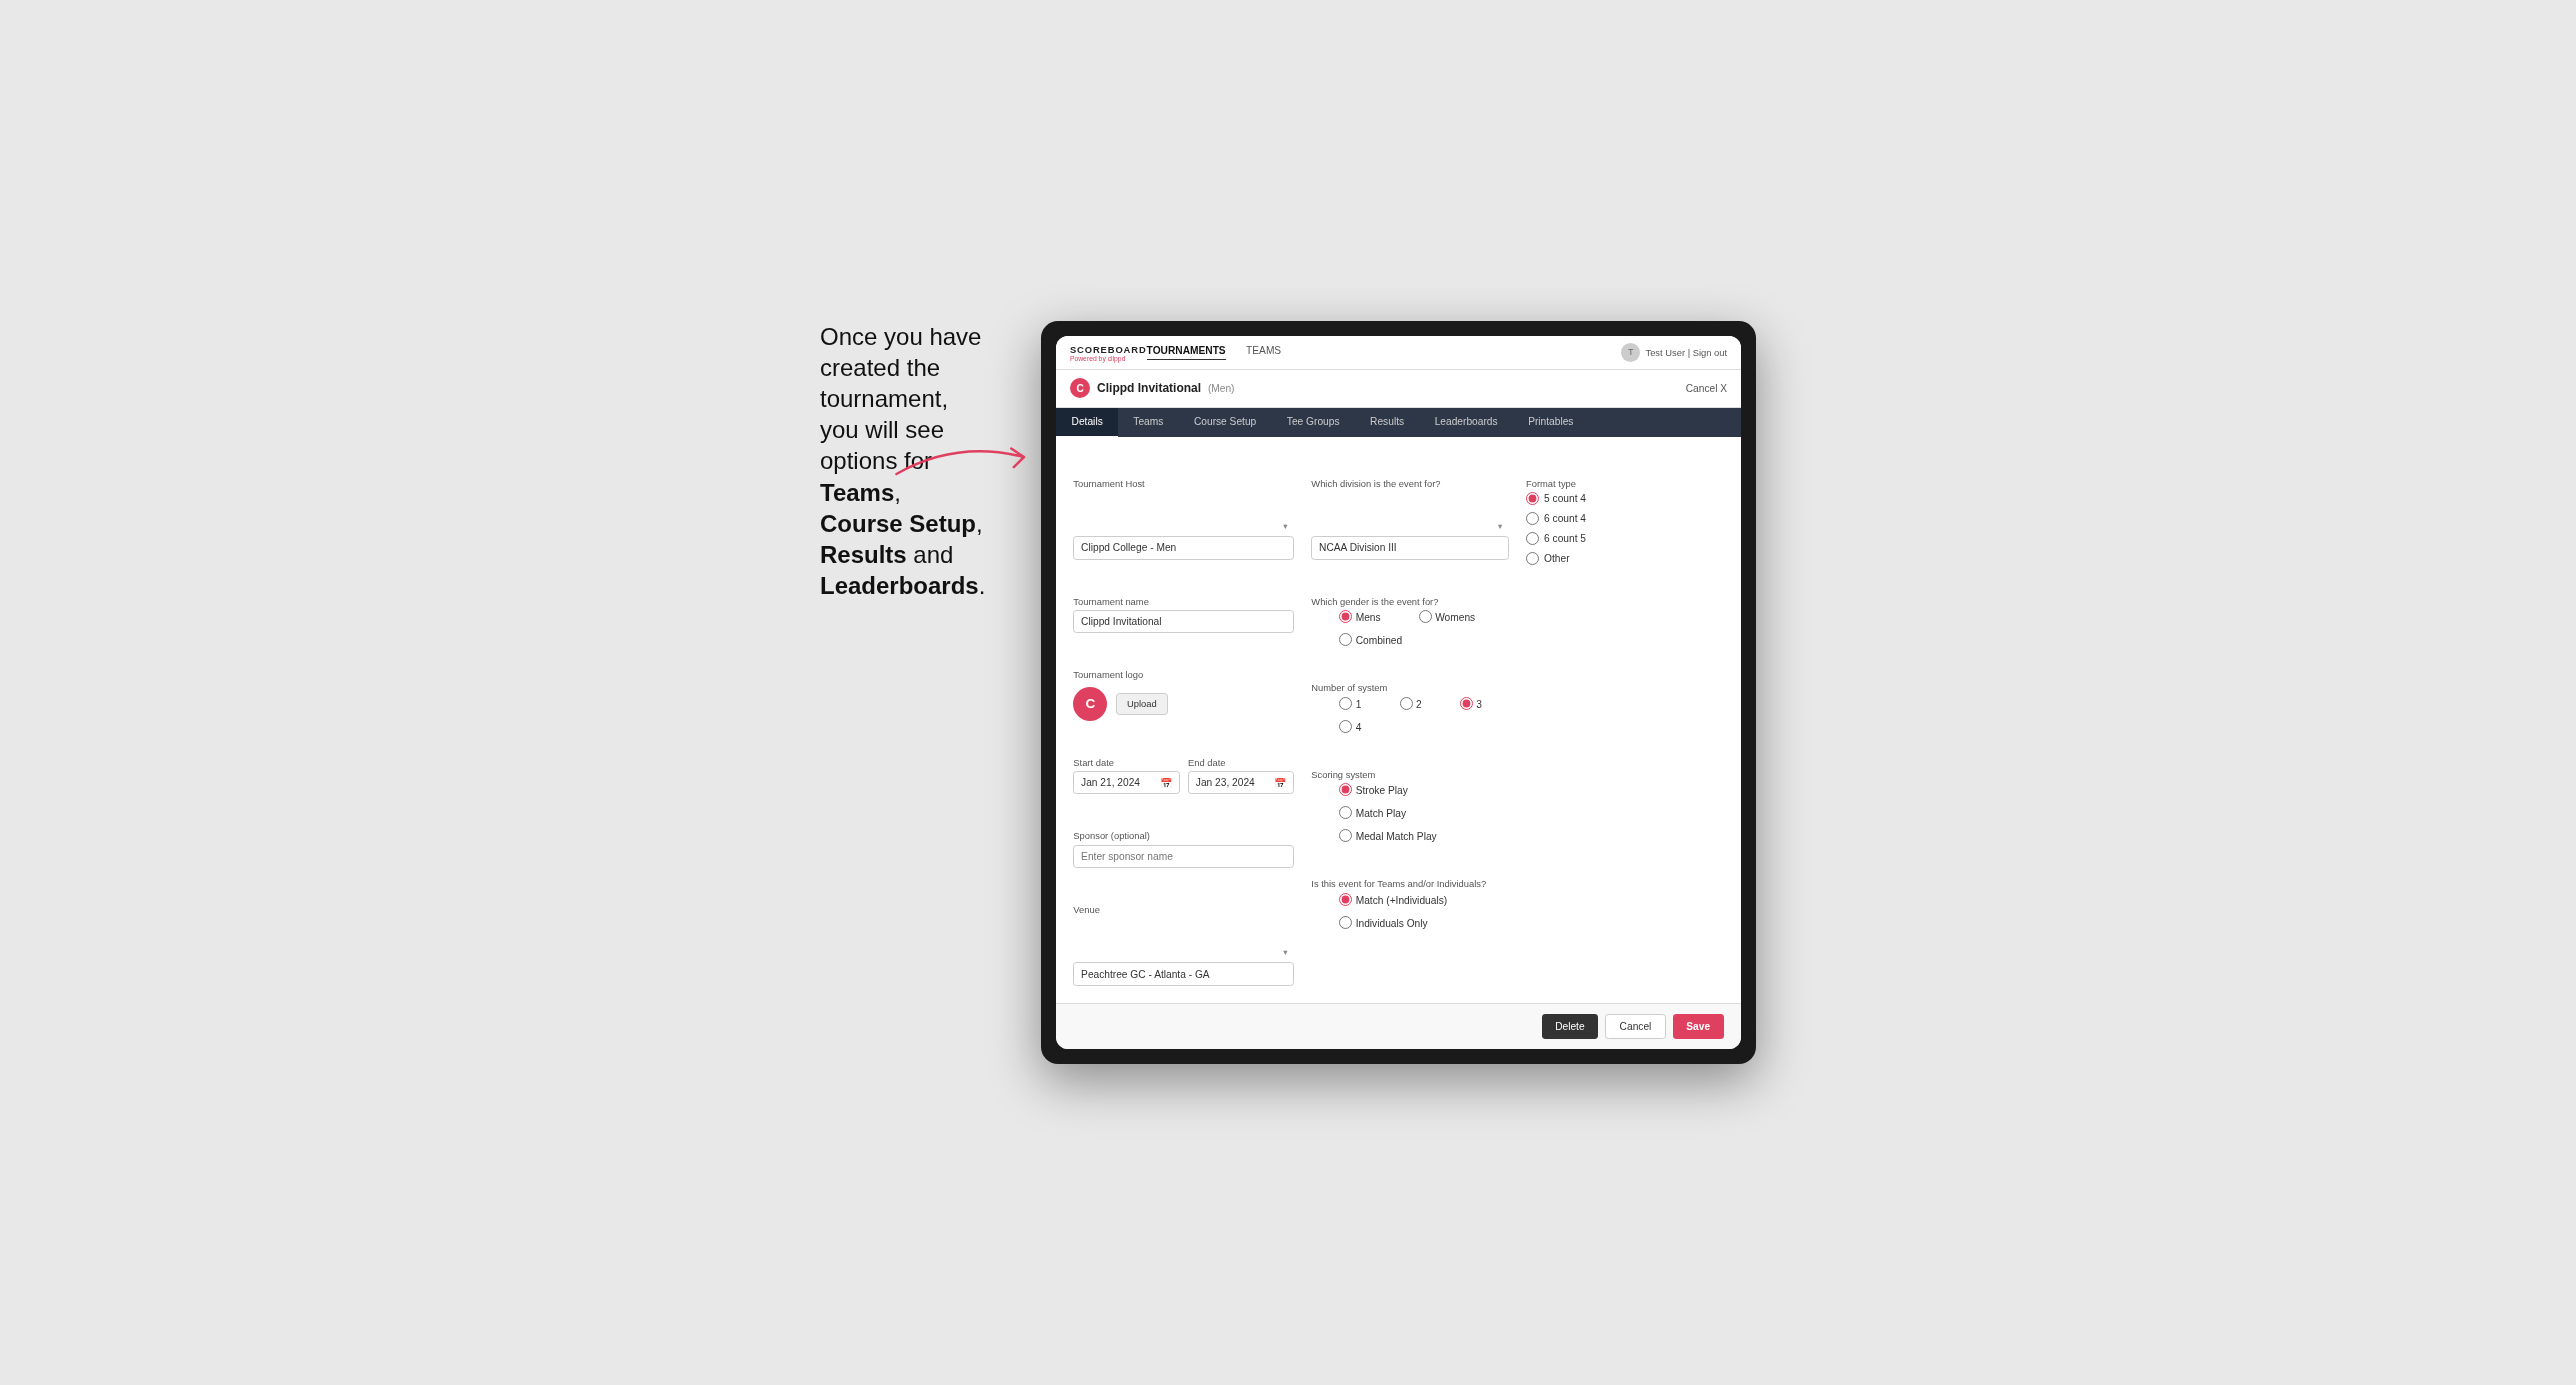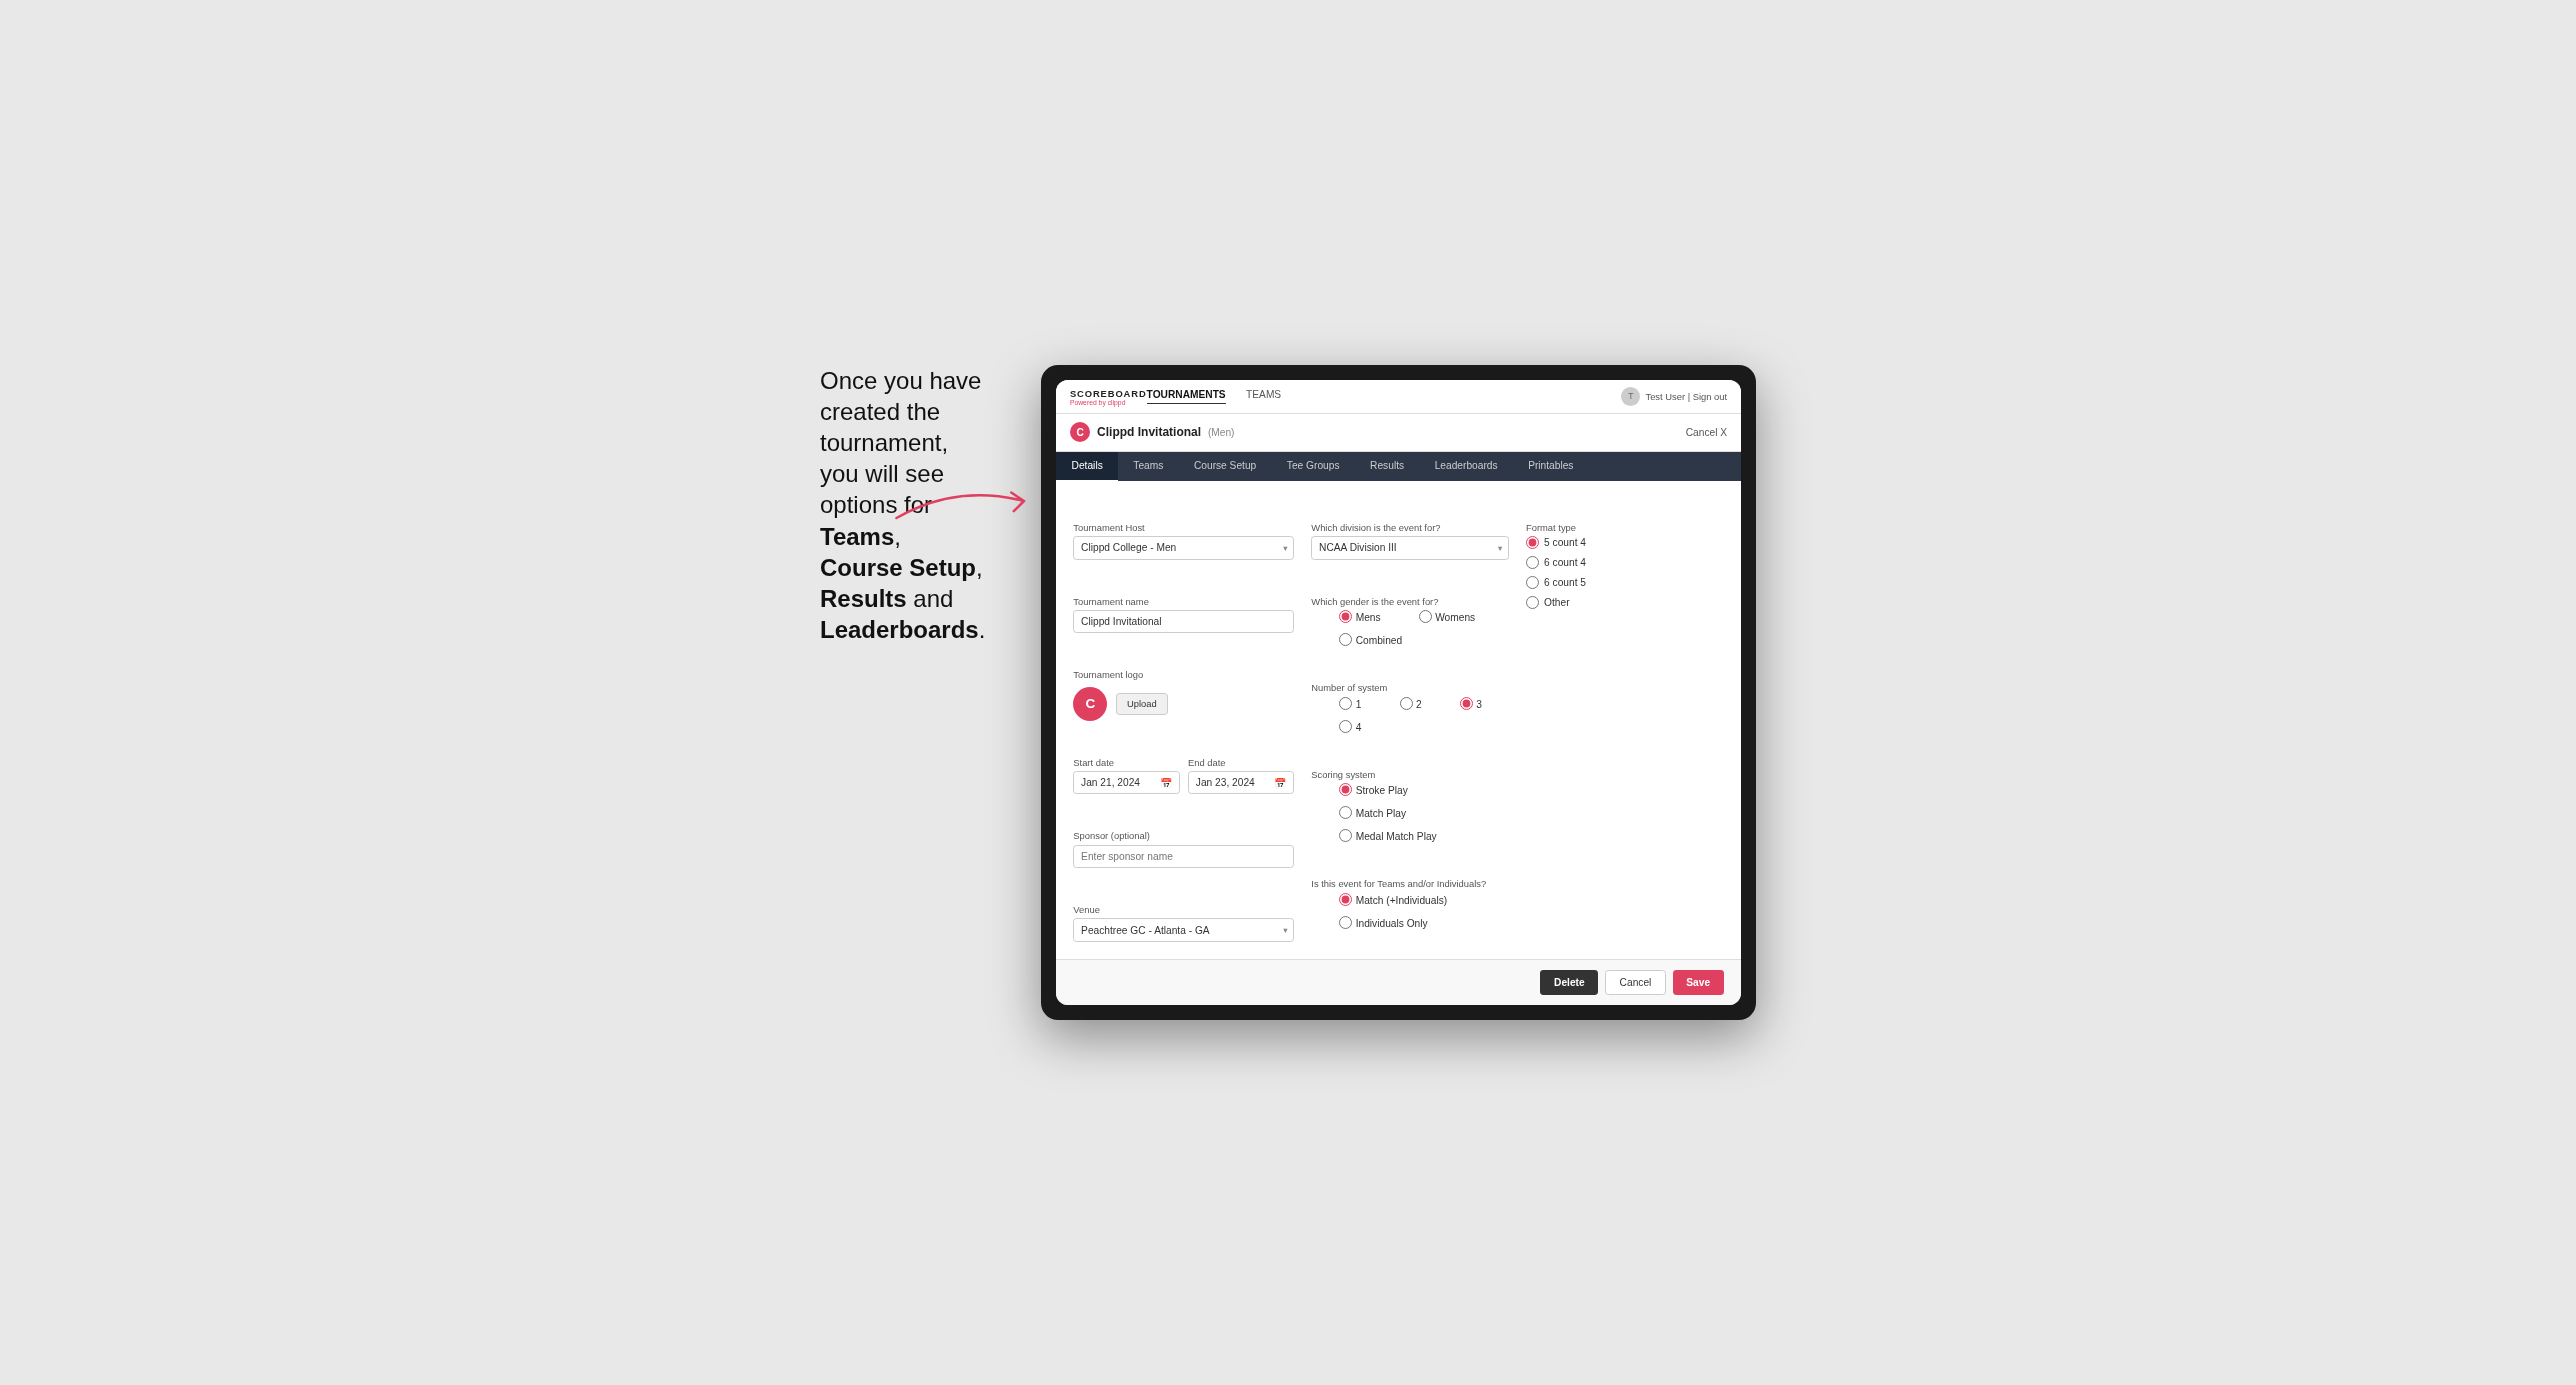--- a/index.html
+++ b/index.html
@@ -211,20 +211,21 @@
     .form-select {
       border: 0.9px solid #ccc;
       border-radius: 3.4px;
       padding: 5.1px 6.8px;
       font-size: 10.2px;
       color: #333;
       background: #fff;
       width: 100%;
       appearance: none;
       cursor: pointer;
+      margin-top: 44px;
     }
     .select-wrapper {
       position: relative;
     }
     .select-wrapper::after {
       content: '▾';
       position: absolute;
       right: 6.8px;
       top: 50%;
       transform: translateY(-50%);
@@ -331,21 +332,20 @@
     }
 
     .btn-delete {
       background: #333;
       color: white;
       border: none;
       border-radius: 3.4px;
       padding: 6px 13.6px;
       font-size: 10.2px;
       cursor: pointer;
-      font-weight: bold;
     }
     .btn-cancel {
       background: #fff;
       color: #333;
       border: 0.9px solid #ccc;
       border-radius: 3.4px;
       padding: 6px 13.6px;
       font-size: 10.2px;
       cursor: pointer;
     }

